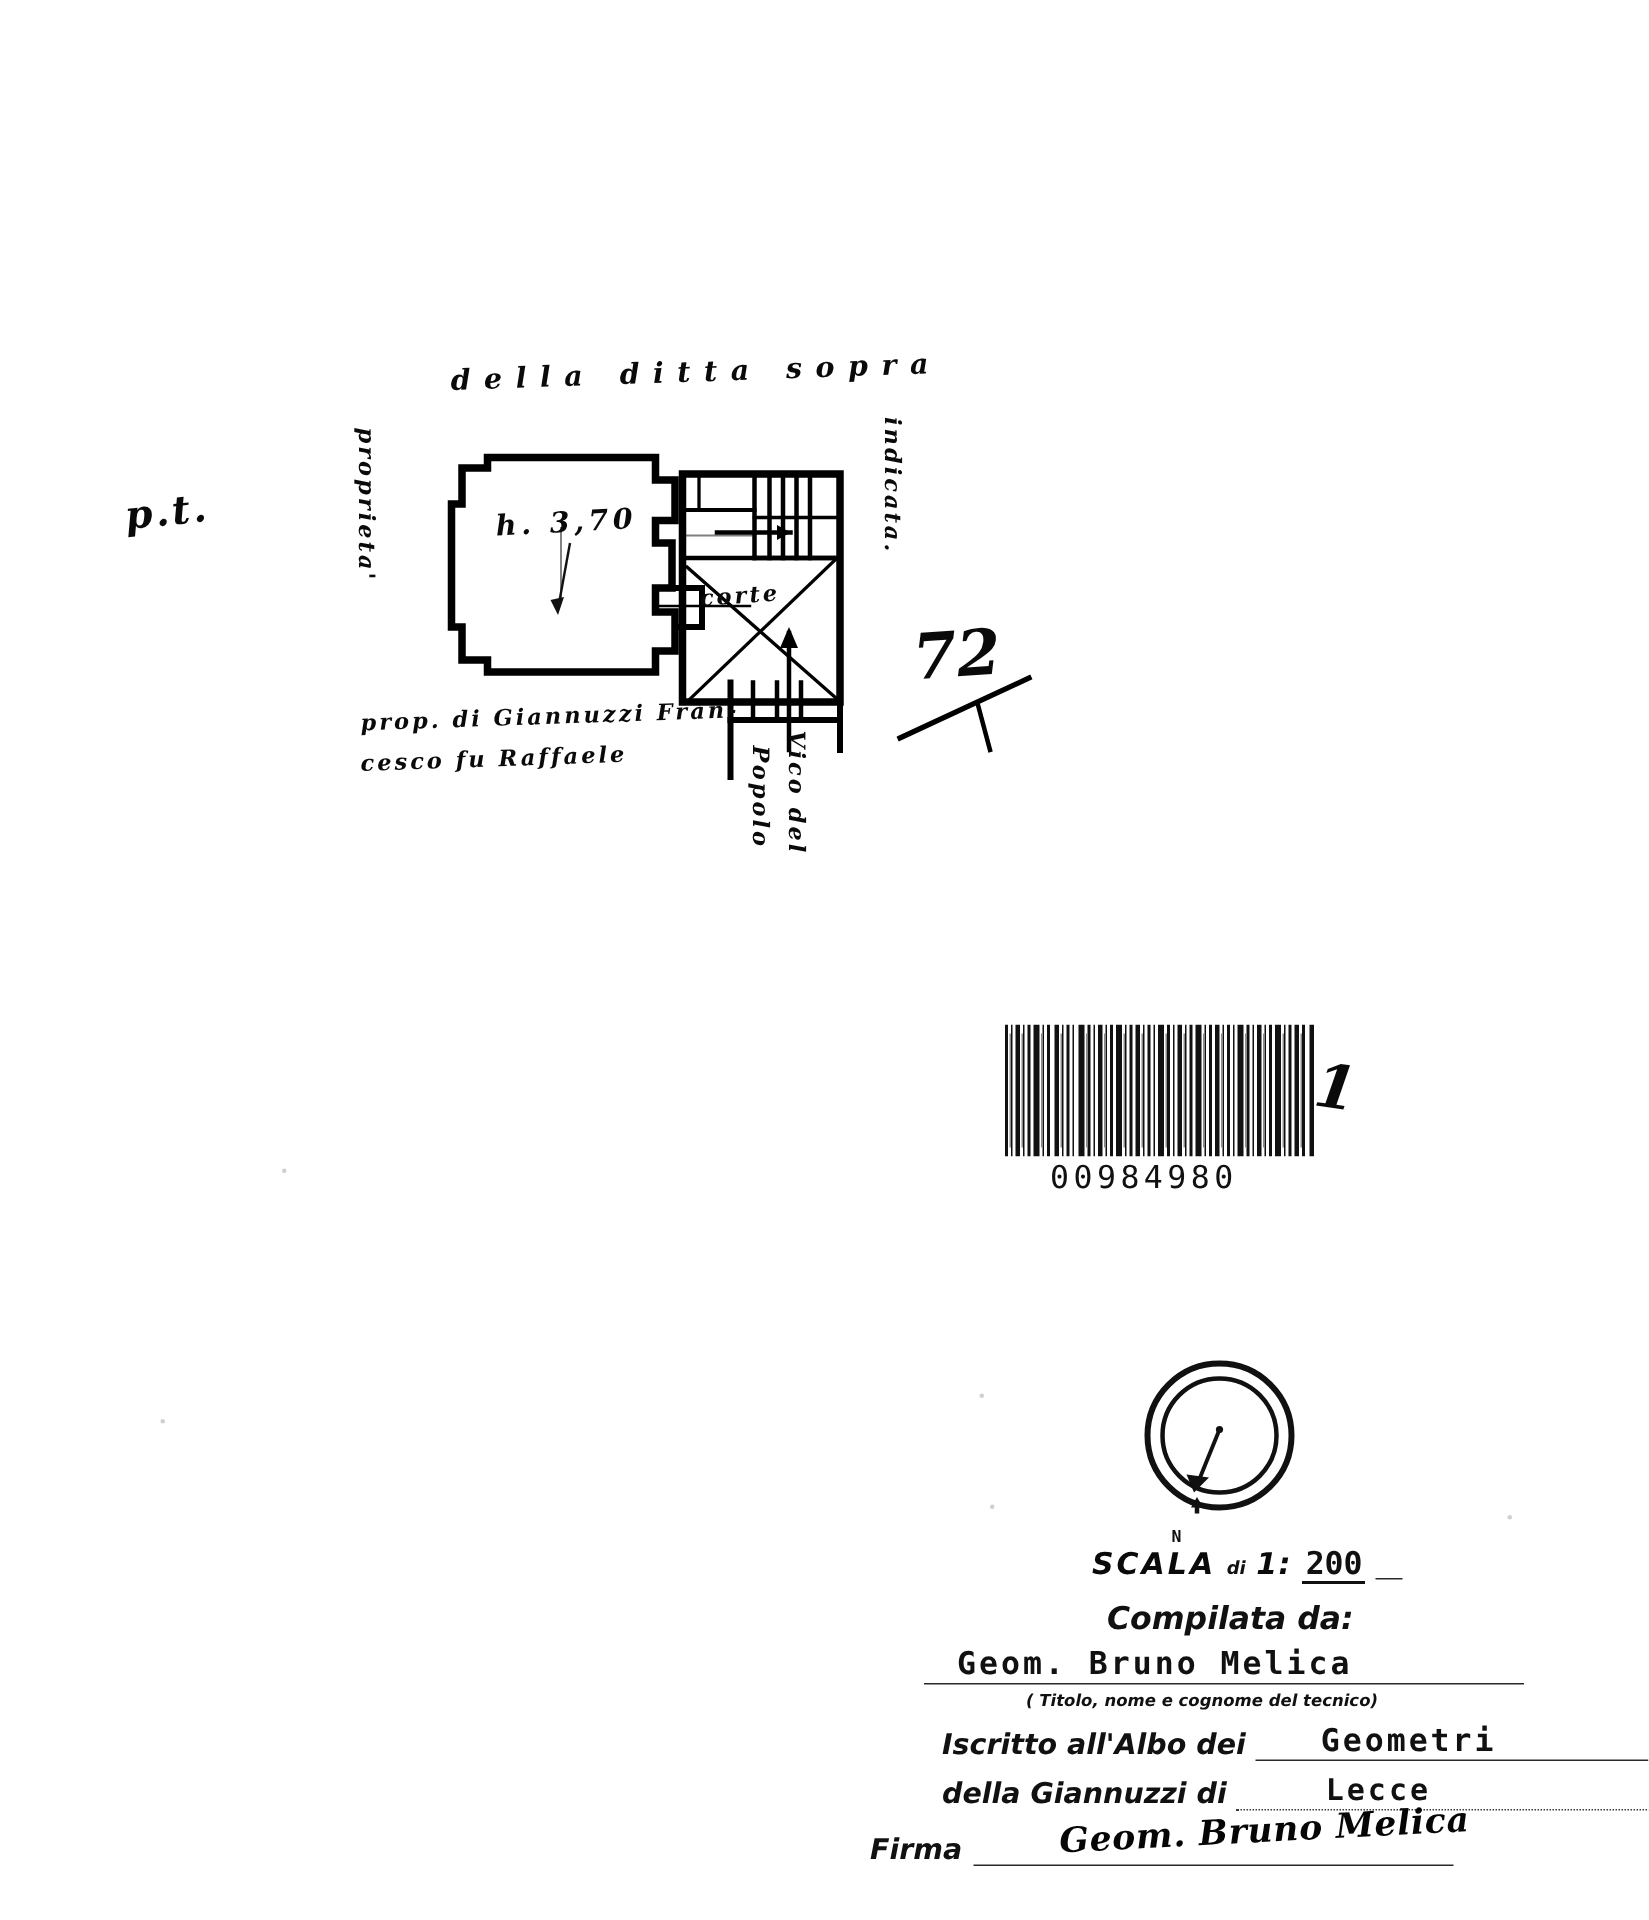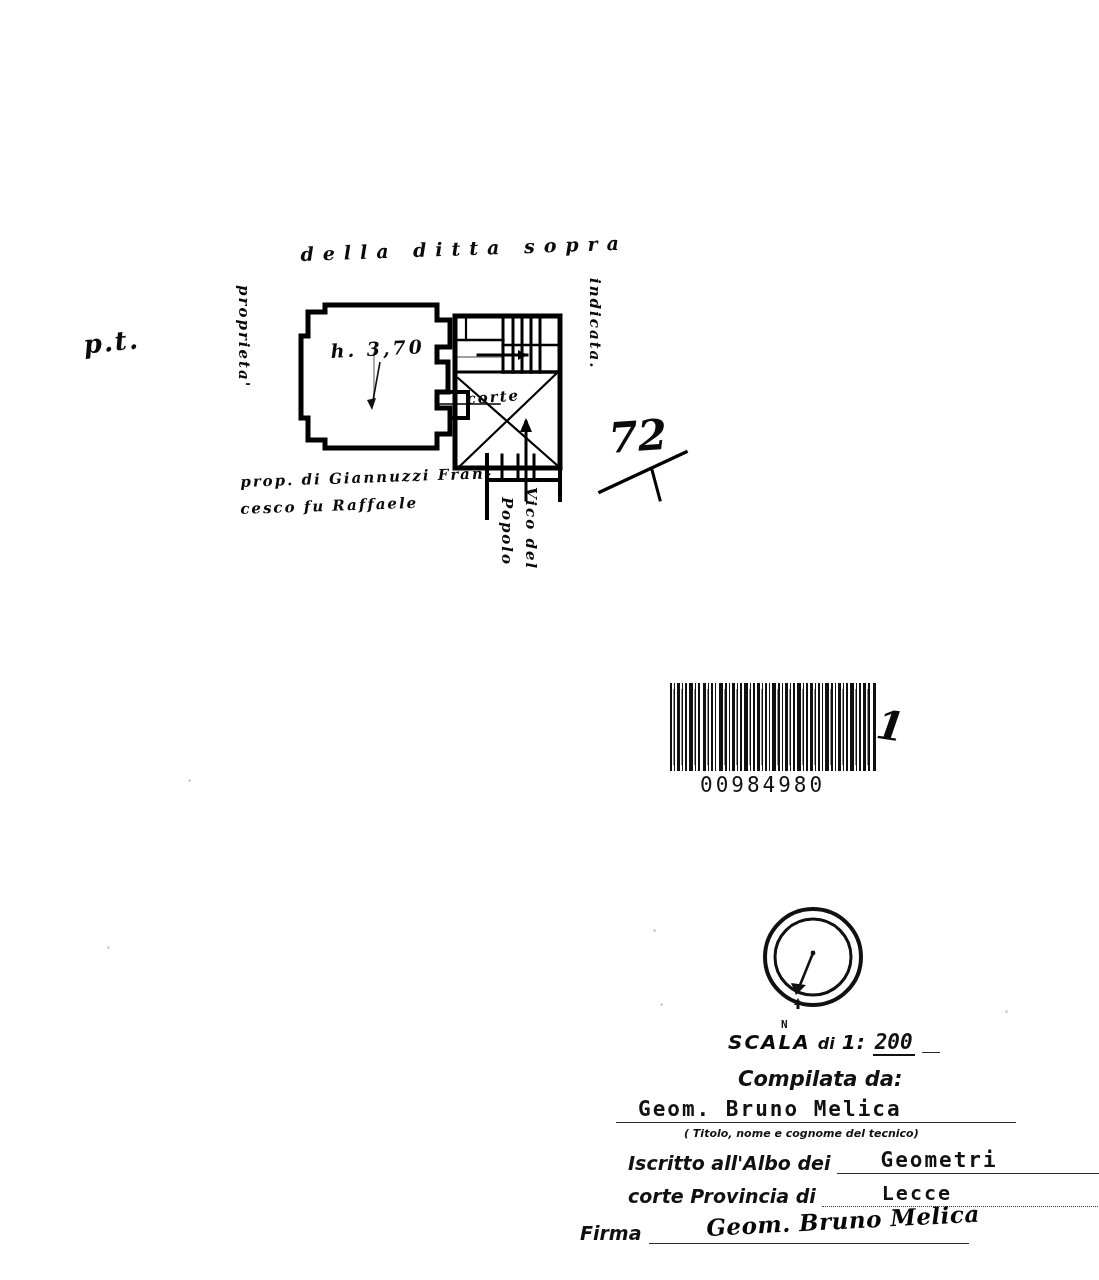--- a/index.html
+++ b/index.html
@@ -272,44 +272,44 @@
       <path d="M 38,90 L 48,80 L 33,78 Z" fill="#111"></path>
       <circle cx="55" cy="48" r="2.4" fill="#111"></circle>
       <path d="M 40,96 L 40,104" stroke="#111" stroke-width="3"></path>
       <path d="M 40,93 L 36,100 L 44,100 Z" fill="#111"></path>
     </svg>
   </div>
   <div class="abs typed" style="left:781px; top:1018px; font-size:11px;">N</div>
 
   <div class="abs" style="left:728px; top:1030px; display:flex; align-items:baseline; gap:7px;">
     <span class="heading-spaced" style="font-size:20px; letter-spacing:2px;">SCALA</span>
-    <span class="formlabel" style="font-size:16px;">di</span>
+    <span class="formlabel" style="font-size:12px;">di</span>
     <span class="heading-spaced" style="font-size:20px; letter-spacing:1px;">1:</span>
-    <span class="typed" style="font-size:21px; border-bottom:2px solid #111; padding:0 2px;font-style:italic;">200</span>
+    <span class="typed" style="font-size:21px; border-bottom:2px solid #111; padding:0 2px;">200</span>
     <span class="rule" style="width:18px; align-self:flex-end; margin-bottom:3px;"></span>
   </div>
 
   <div class="abs formlabel" style="left:738px; top:1067px; font-size:21px;">Compilata da:</div>
 
   <div class="abs" style="left:616px; top:1097px; width:400px;">
     <div class="typed" style="font-size:21px; letter-spacing:2px; padding-left:22px;">Geom. Bruno Melica</div>
     <div class="rule" style="width:400px; margin-top:1px;"></div>
   </div>
   <div class="abs tiny-italic" style="left:684px; top:1127px;">( Titolo, nome e cognome del tecnico)</div>
 
   <div class="abs" style="left:628px; top:1152px; display:flex; align-items:flex-end; gap:6px;">
     <span class="formlabel" style="font-size:19px;">Iscritto all'Albo dei</span>
     <span style="position:relative; display:inline-block; width:310px;">
       <span class="typed" style="font-size:21px; letter-spacing:2px; position:absolute; left:44px; bottom:2px;">Geometri</span>
       <span class="rule" style="display:block; width:310px;"></span>
     </span>
   </div>
 
   <div class="abs" style="left:628px; top:1185px; display:flex; align-items:flex-end; gap:6px;">
-    <span class="formlabel" style="font-size:19px;">corte Provincia di</span>
+    <span class="formlabel" style="font-size:19px;">della Giannuzzi di</span>
     <span style="position:relative; display:inline-block; width:310px;">
       <span class="typed" style="font-size:20px; letter-spacing:2px; position:absolute; left:60px; bottom:2px;">Lecce</span>
       <span class="rule-dotted" style="display:block; width:310px;"></span>
     </span>
   </div>
 
 
   <div class="abs" style="left:580px; top:1222px; display:flex; align-items:flex-end; gap:8px;">
     <span class="formlabel" style="font-size:19px;">Firma</span>
     <span style="position:relative; display:inline-block; width:320px;">

